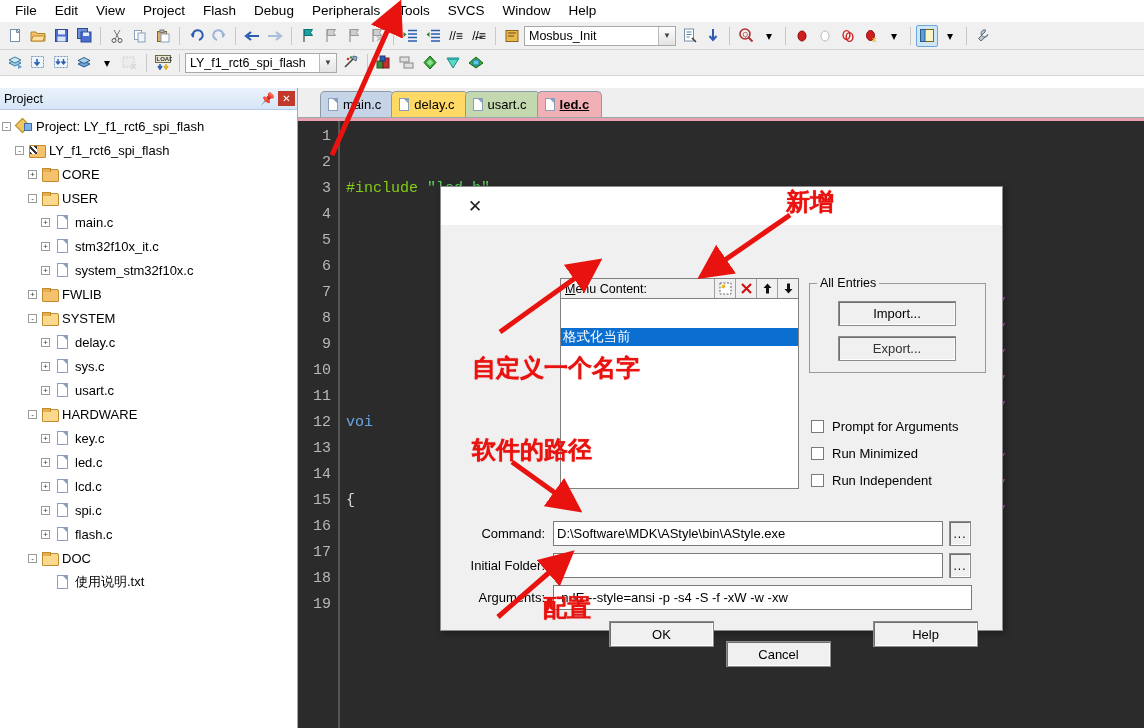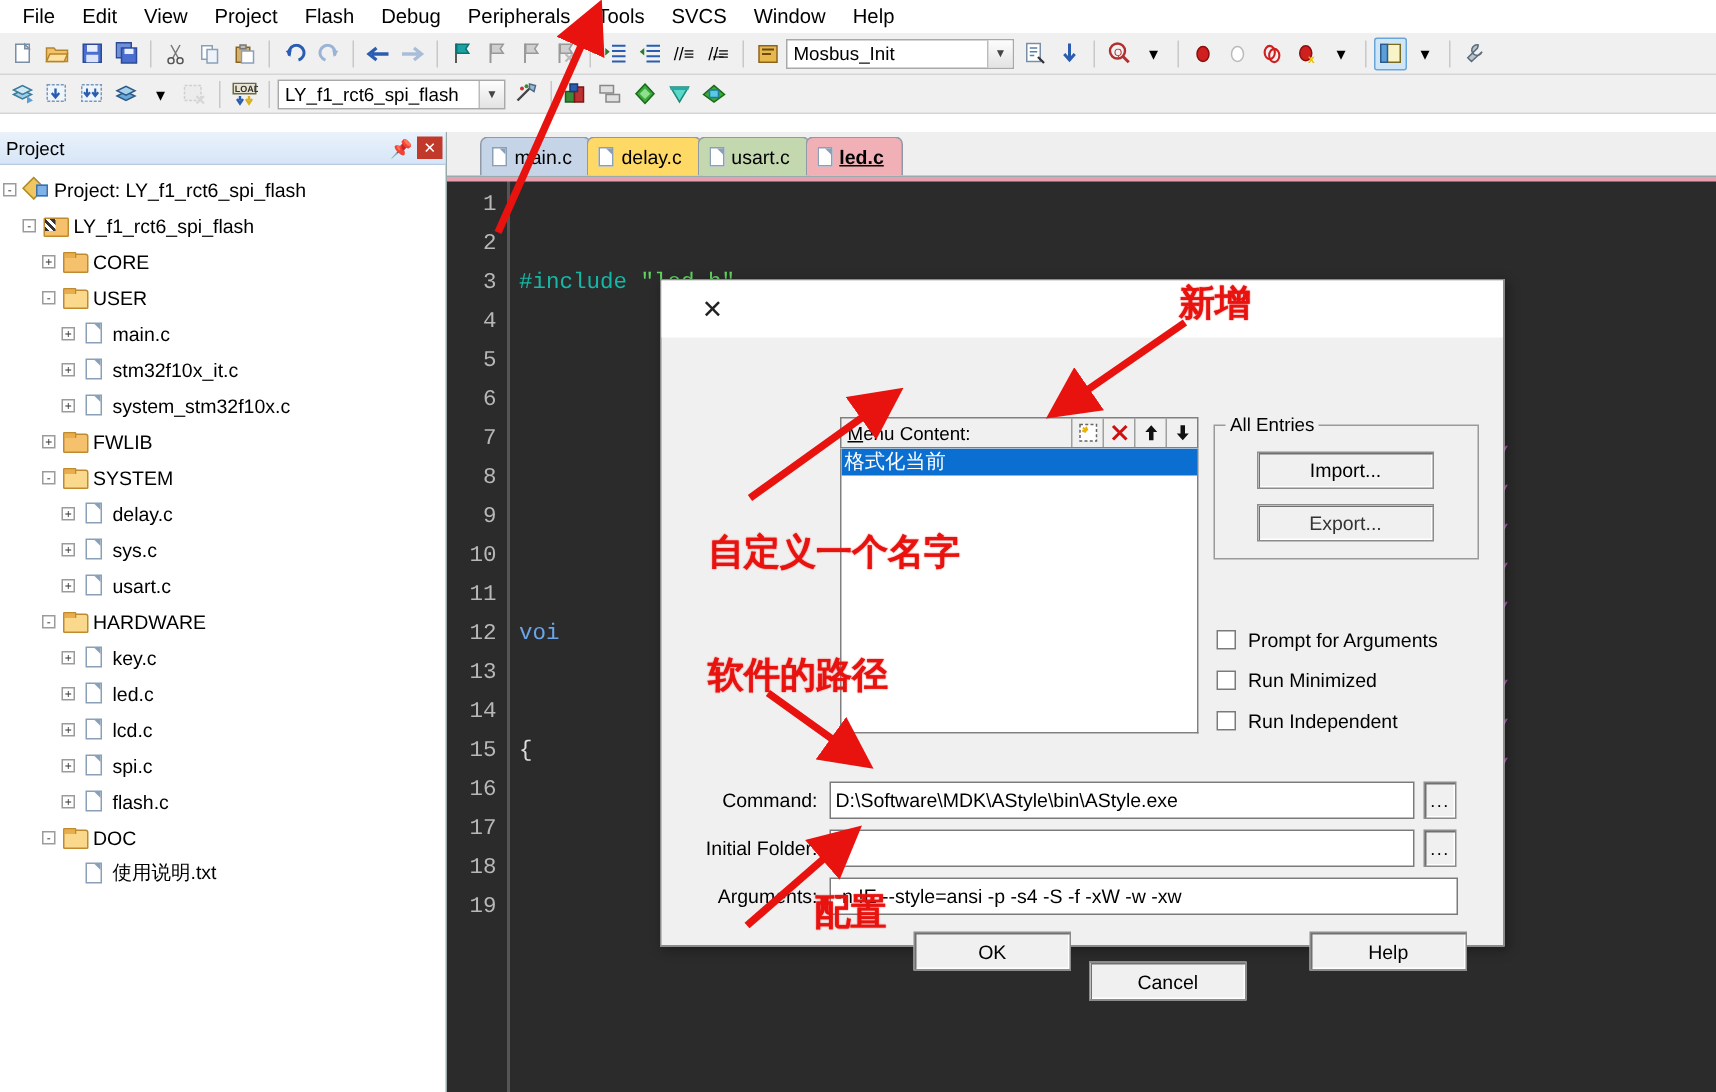--- a/index.html
+++ b/index.html
@@ -121,21 +121,21 @@
   .codearea {
     flex:1; background:#2b2b2b; display:flex; overflow:hidden; position:relative;
     font-family:"Liberation Mono", monospace; font-size:15px;
   }
   .gutter {
     width:42px; background:#2b2b2b; color:#b7b7b7; text-align:right;
     padding:6px 7px 0 0; line-height:26px; flex:none; border-right:2px solid #555;
   }
   .codetext { flex:1; padding:6px 0 0 6px; line-height:26px; position:relative; white-space:pre; }
   .topline { position:absolute; top:0; left:0; right:0; height:3px; background:#e8a0b0; }
-  .k-pre { color:#14b8a6;margin-top:12px; }
+  .k-pre { color:#84cc16;margin-top:12px; }
   .k-str { color:#5fd35f; }
   .k-kw  { color:#6ba5e8; }
   .k-pl  { color:#dcdcdc; }
   .k-cm  { color:#cc55cc; }
   .rcode { position:absolute; color:#dcdcdc; }
 
   
   .dialog {
     position:absolute; left:440px; top:186px; width:563px; height:445px;
     background:#f0f0f0; border:1px solid #8c8c8c; box-shadow:2px 2px 7px rgba(0,0,0,.35);
@@ -160,21 +160,21 @@
   .mcbtn {
     width:21px; height:19px; border-left:1px solid #a0a0a0; display:flex;
     align-items:center; justify-content:center; font-size:12px;
   }
   .mcbtn.newb { font-size:11px; }
   .mc-list {
     position:absolute; left:119px; top:74px; width:239px; height:190px;
     background:#fff; border:1px solid #808080; border-top:none; padding:0;
     font-size:13.5px; overflow:hidden;
   }
-  .mc-item { height:18px; line-height:18px; padding-left:2px; }
+  .mc-item { height:18px; line-height:18px; padding-left:2px;margin-top:29px; }
   .mc-item.sel { background:#0b6fd1; color:#fff; }
 
   .grp {
     position:absolute; left:368px; top:58px; width:177px; height:90px;
     border:1px solid #9a9a9a;
   }
   .grp .lg {
     position:absolute; top:-8px; left:7px; background:#f0f0f0; padding:0 3px; font-size:12.5px;
   }
   .btn {

